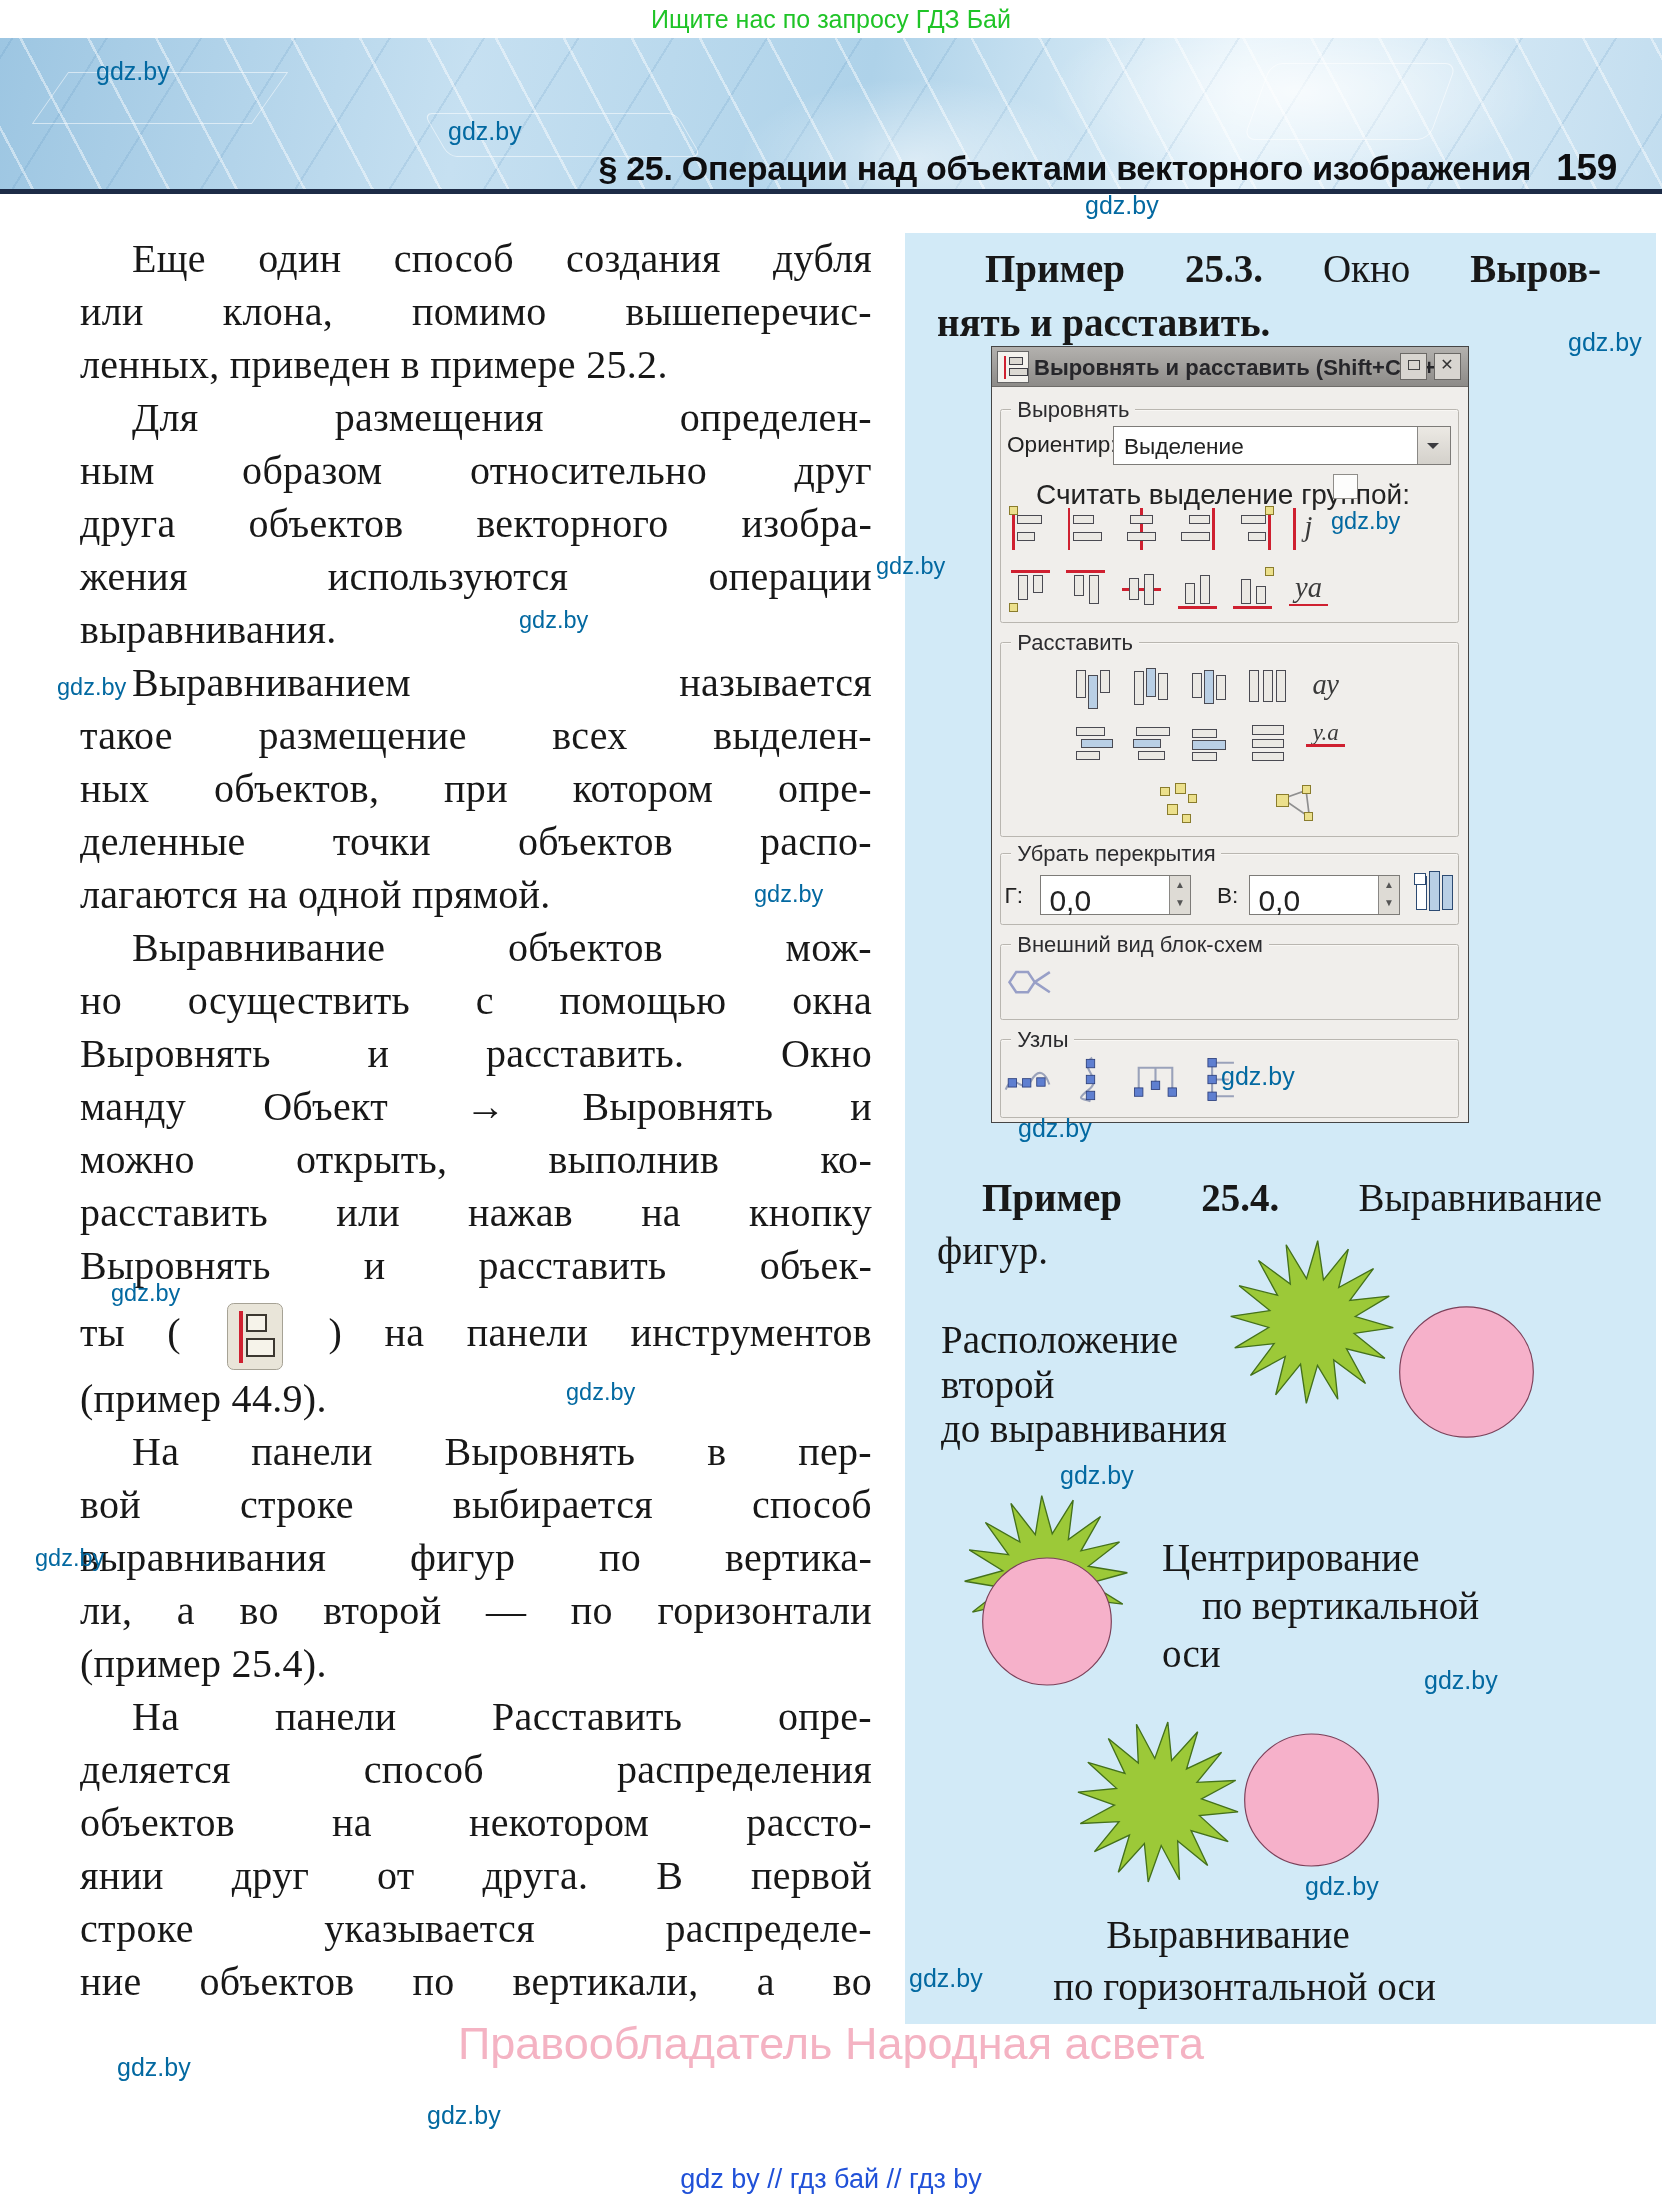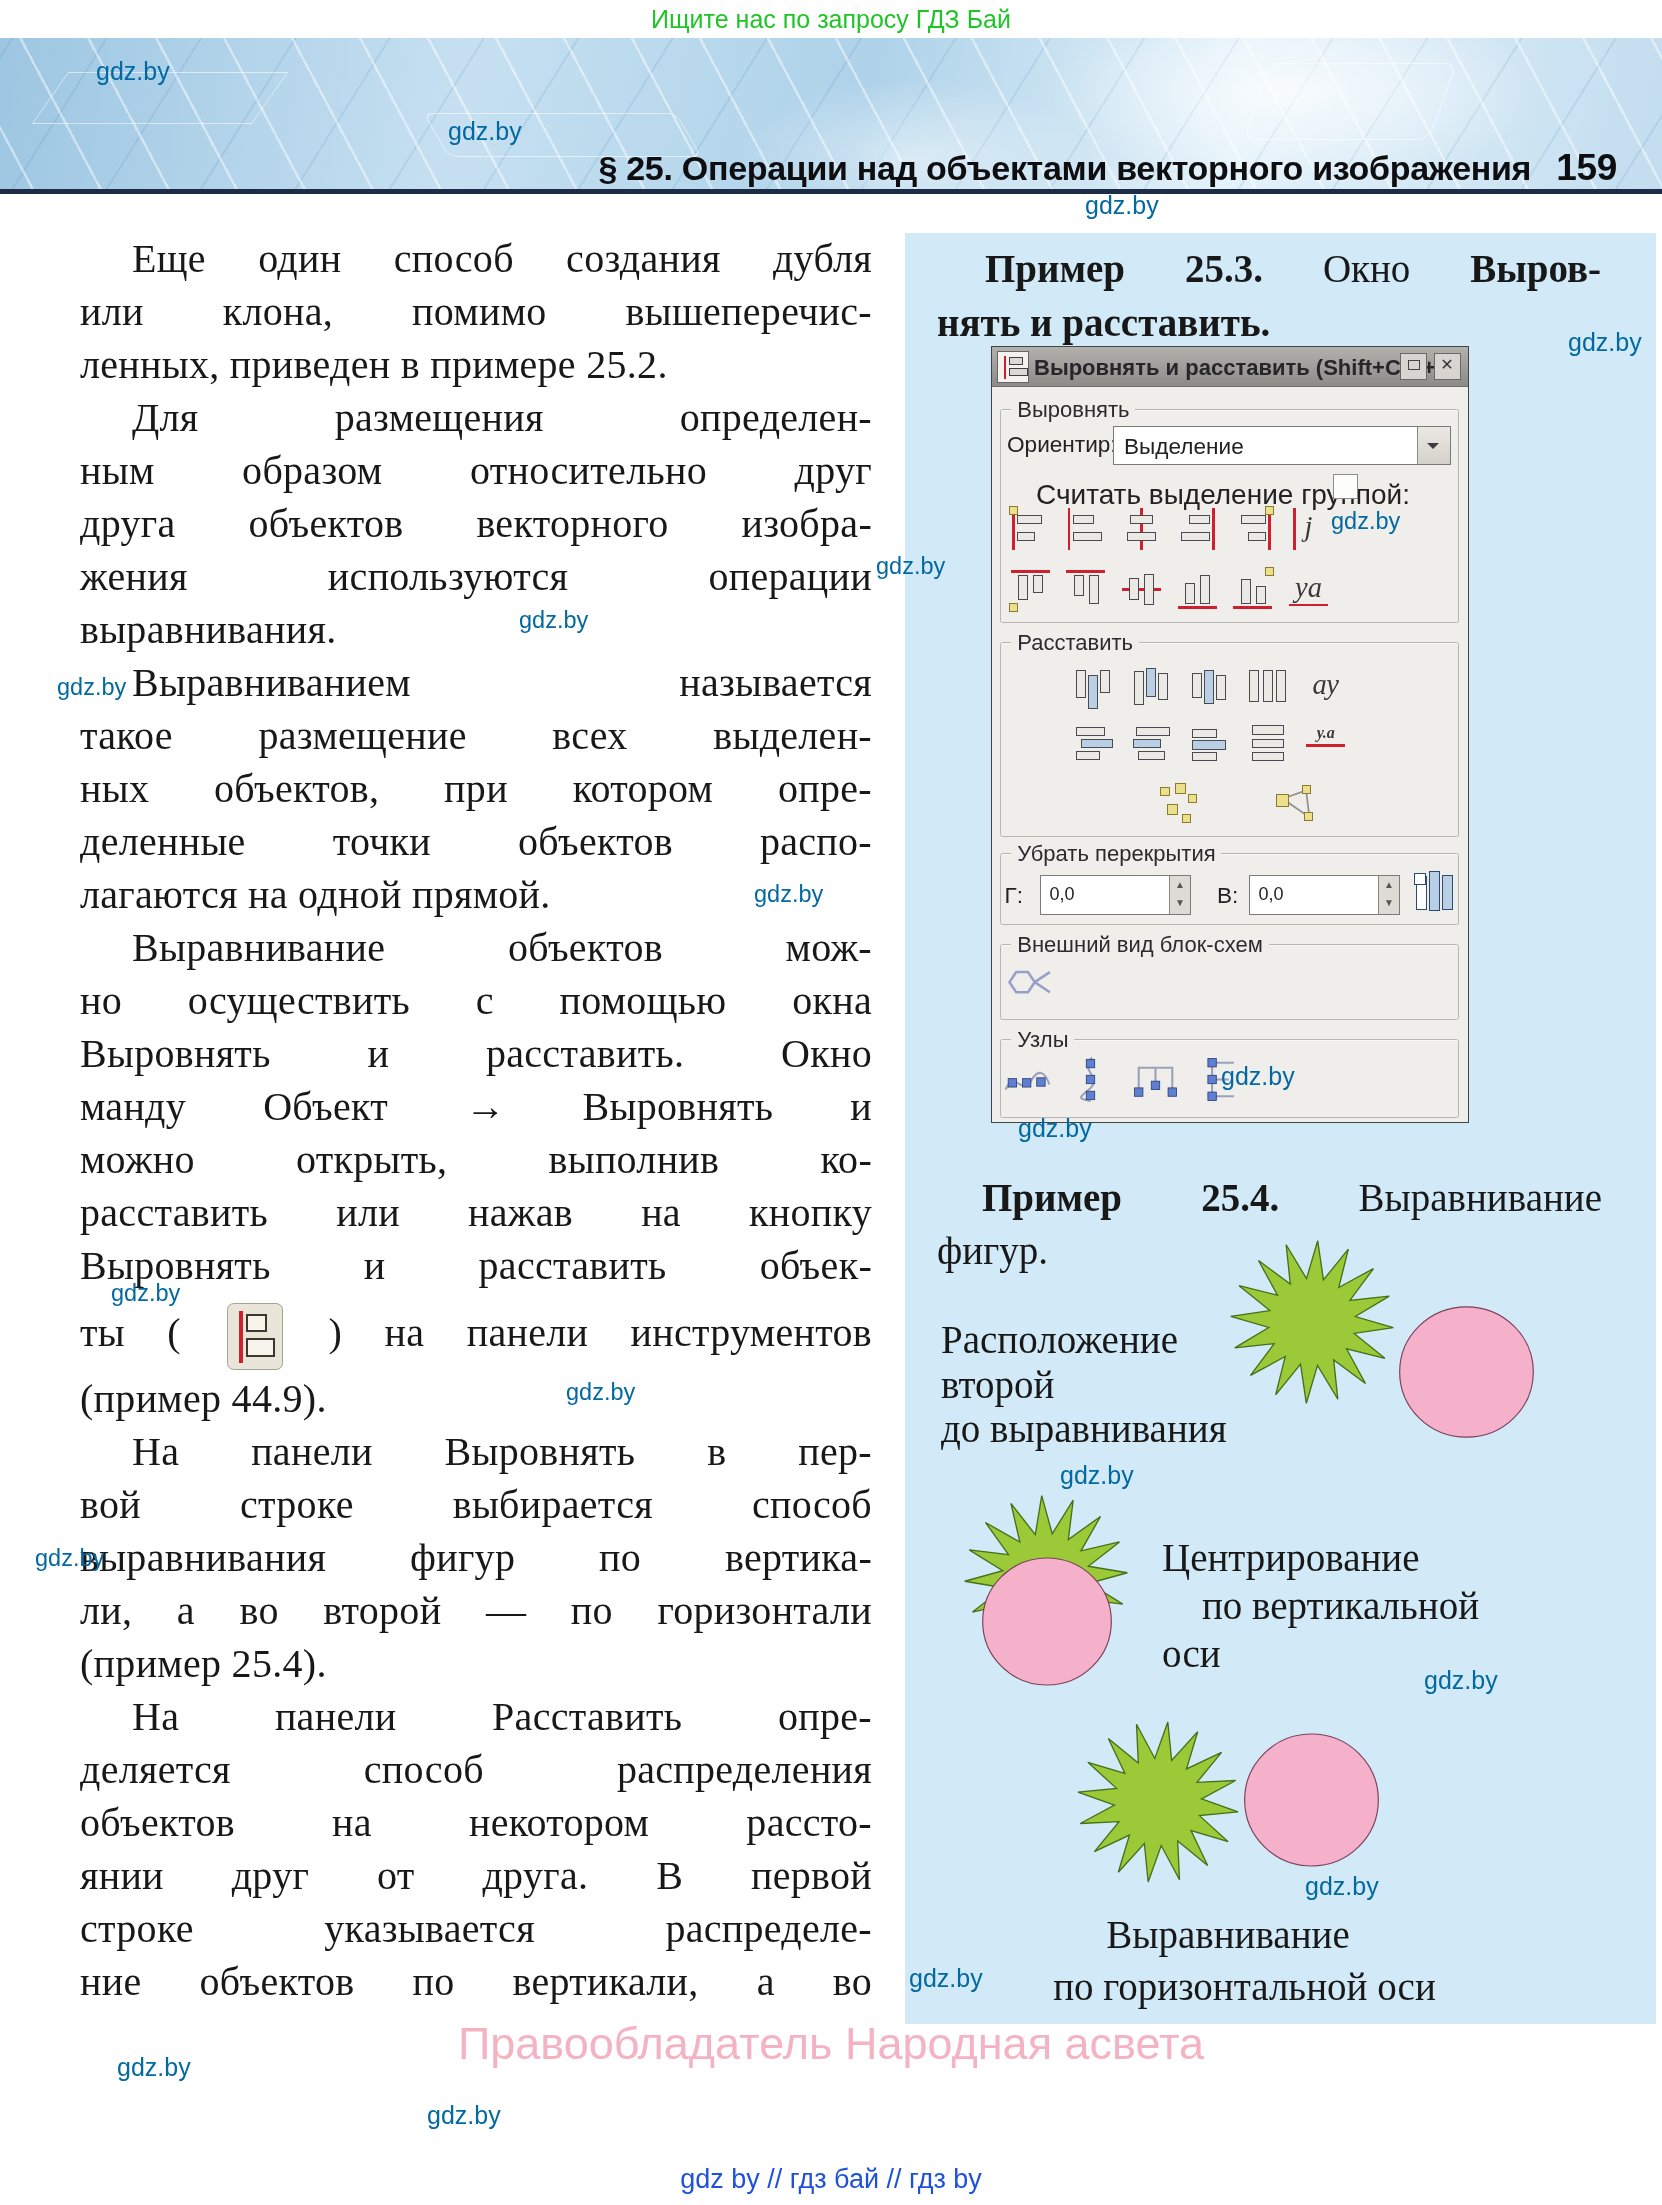--- a/index.html
+++ b/index.html
@@ -73,21 +73,21 @@
   .irow{position:absolute;display:flex;gap:11.7px;}
   .mi{position:relative;width:44px;height:47px;}
   .rl{position:absolute;top:2.5px;bottom:2.5px;width:2.5px;background:var(--accent-red);}
   .rlh{position:absolute;left:2.5px;right:2.5px;height:2.5px;background:var(--accent-red);}
   .hb{position:absolute;height:9.2px;border:1.7px solid #4a4a52;background:#ebe9e4;box-sizing:border-box;}
   .vb{position:absolute;width:10px;border:1.7px solid #4a4a52;background:#ebe9e4;box-sizing:border-box;}
   .vb.f,.hb.f{background:#b9cfe5;}
   .ys{position:absolute;width:9.2px;height:9.2px;background:#ece08c;border:1.7px solid #8a7c2c;box-sizing:border-box;}
   .ti{font-family:"Liberation Serif",serif;font-style:italic;font-size:28.5px;color:#3a3a3a;line-height:44px;display:block;text-align:center;}
   .spin{position:absolute;height:40px;width:151px;background:#fff;border:0.8px solid #7d7b78;box-sizing:border-box;}
-  .spin .sval{position:absolute;left:8.4px;top:7.5px;font-size:18px;color:#222;}
+  .spin .sval{position:absolute;left:8.4px;top:7.5px;font-size:30px;color:#222;}
   .spin .ud{position:absolute;right:0;top:0;bottom:0;width:20px;background:#dedbd5;border-left:0.8px solid #8a8885;
       font-size:10px;color:#555;text-align:center;line-height:18.4px;}
   .ovbar{position:absolute;width:11px;background:#b9cfe5;border:1.7px solid #2c4a72;box-sizing:border-box;}
 
   
   svg.shape{position:absolute;overflow:visible;}
   .star{fill:var(--star-green);stroke:var(--star-outline);stroke-width:1.6;}
   .pinkshape{fill:var(--pink);stroke:var(--pink-outline);stroke-width:1.4;}
   .nodeicon path{fill:none;stroke:#9aa2ba;stroke-width:2.5;}
   .nodeicon rect{fill:#5f7fd0;stroke:#2c3e7a;stroke-width:1;}
@@ -297,21 +297,21 @@
             <b class="hb" style="top:6.7px;left:5px;width:25px;"></b>
             <b class="hb f" style="top:18.4px;left:5px;width:34px;"></b>
             <b class="hb" style="top:30px;left:5px;width:25px;"></b>
           </div>
         <div class="mi">
             <b class="hb" style="top:3.4px;left:6.7px;width:32px;"></b>
             <b class="hb" style="top:17px;left:6.7px;width:32px;"></b>
             <b class="hb" style="top:30px;left:6.7px;width:32px;"></b>
           </div>
         <div class="mi">
-            <span class="ti" style="line-height:22px;font-size:16px;font-weight:bold;">у.а</span>
+            <span class="ti" style="line-height:22px;font-size:23px;">у.а</span>
             <i class="rlh" style="top:22px;"></i>
           </div>
       </div>
       <div class="mi" style="position:absolute;left:165px;top:435px;">
         <u class="ys" style="left:3.4px;top:5px;"></u>
           <u class="ys" style="left:18.4px;top:0.8px;width:11px;height:11px;"></u>
           <u class="ys" style="left:31px;top:11.7px;"></u>
           <u class="ys" style="left:10px;top:22px;width:11px;height:11px;"></u>
           <u class="ys" style="left:25px;top:32px;"></u>
       </div>

